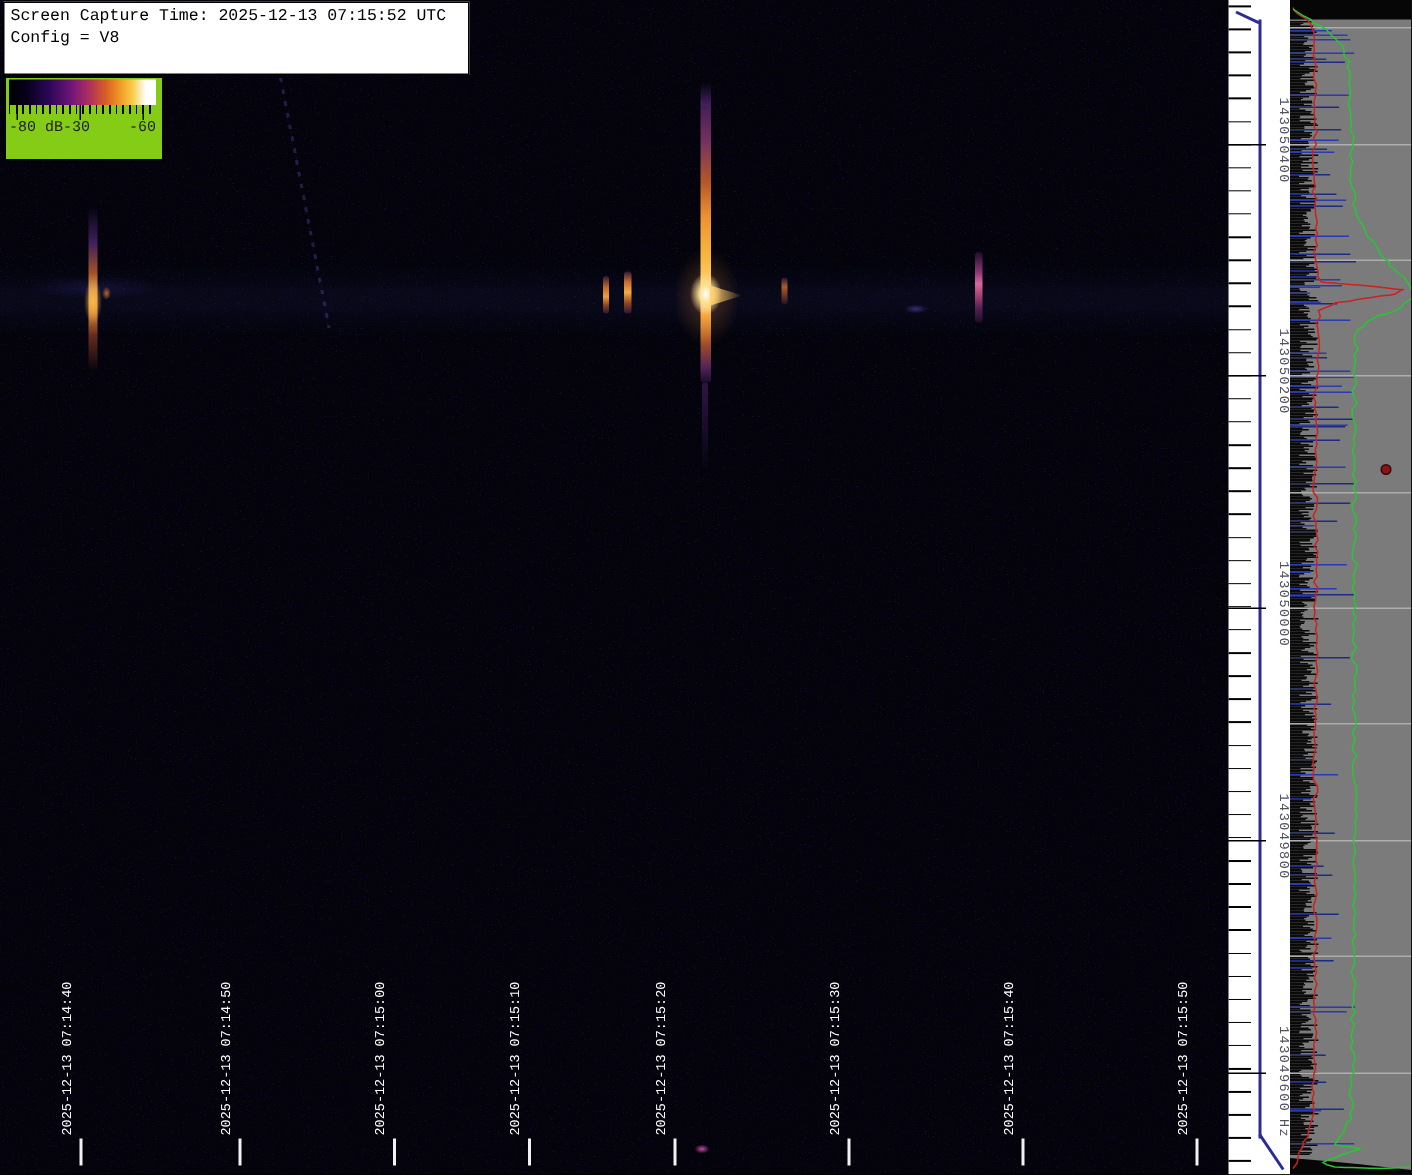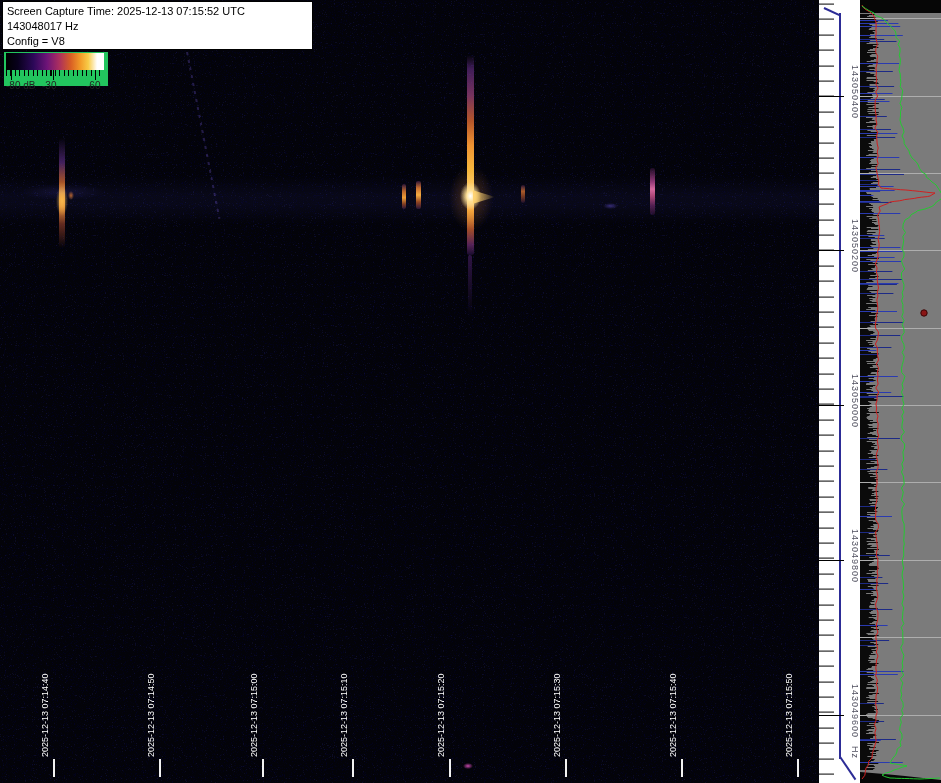--- a/index.html
+++ b/index.html
@@ -1,32 +1,32 @@
 <!DOCTYPE html>
 <html><head>
 <meta charset="utf-8">
 <style>
   html,body{margin:0;padding:0;background:#000;}
   #screen{position:relative;width:941px;height:783px;overflow:hidden;background:#000;
-          font-family:Liberation Sans, sans-serif;}
+          font-family:Liberation Mono, monospace;}
   .abs{position:absolute;}
   
   #spectrogram{left:0;top:0;width:819px;height:783px;background:#030309;overflow:hidden;}
   #noise-svg{position:absolute;left:0;top:0;}
   #echo-band{left:0;top:176px;width:819px;height:48px;
     background:linear-gradient(to bottom,rgba(55,55,150,0),rgba(55,55,150,0.10) 40%,rgba(55,55,150,0.10) 60%,rgba(55,55,150,0));}
   .echo{position:absolute;border-radius:2px;}
   .blob{position:absolute;}
   #doppler-trail{position:absolute;width:2px;transform-origin:top left;
     background:repeating-linear-gradient(to bottom,rgba(110,85,210,0.30) 0 3px,rgba(40,30,90,0.05) 3px 8px);}
   
   #infobox{left:2px;top:1px;width:311px;height:49px;background:#fff;border:1px solid #000;
     color:#000;font-size:11px;line-height:15px;padding:2px 4px;box-sizing:border-box;white-space:nowrap;}
   
-  #colorbar{left:4px;top:52px;width:104px;height:34px;background:#22c55e;}
+  #colorbar{left:4px;top:52px;width:104px;height:54px;background:#84cc16;}
   #colorbar-grad{left:2px;top:1px;width:98px;height:17px;}
   #colorbar-ruler{left:2px;top:18px;width:98px;height:6px;
     background:repeating-linear-gradient(to right,#000 0 1px,transparent 1px 4.45px);}
   .cb-major{top:18px;width:1px;height:10px;background:#000;}
   .cb-label{top:28px;font-size:10px;color:#222;}
   
   .time-label{position:absolute;width:14px;height:104px;color:#fff;font-size:9px;line-height:13px;
     writing-mode:vertical-rl;transform:rotate(180deg);white-space:nowrap;}
   .time-tick{position:absolute;width:2px;height:18px;background:#f2f2f2;}
   
@@ -102,21 +102,20 @@
         <div class="time-label" style="left: 551px; top: 653px;">2025-12-13 07:15:30</div>
         <div class="time-tick" style="left: 681px; top: 759px;"></div>
         <div class="time-label" style="left: 667px; top: 653px;">2025-12-13 07:15:40</div>
         <div class="time-tick" style="left: 797px; top: 759px;"></div>
         <div class="time-label" style="left: 783px; top: 653px;">2025-12-13 07:15:50</div>
       </div>
   </div>
 
   <div id="infobox" class="abs">
     <div>Screen Capture Time: 2025-12-13 07:15:52 UTC</div>
-    <div>143048017 Hz</div>
     <div>Config = V8</div>
   </div>
 
   <div id="colorbar" class="abs">
     <div id="colorbar-grad" class="abs" style="background: linear-gradient(to right, rgb(0, 0, 0) 0%, rgb(8, 0, 28) 12%, rgb(44, 8, 88) 28%, rgb(110, 20, 120) 42%, rgb(170, 46, 96) 54%, rgb(217, 95, 36) 66%, rgb(242, 156, 40) 76%, rgb(248, 204, 72) 84%, rgb(255, 255, 255) 93%);"></div>
     <div id="colorbar-ruler" class="abs"></div>
     <span class="cb-label abs" style="left: 2px;">-80 dB</span>
     <span class="cb-label abs" style="left: 38px;">-30</span>
     <span class="cb-label abs" style="left: 82px;">-60</span>
   <div class="cb-major abs" style="left: 7px;"></div>

